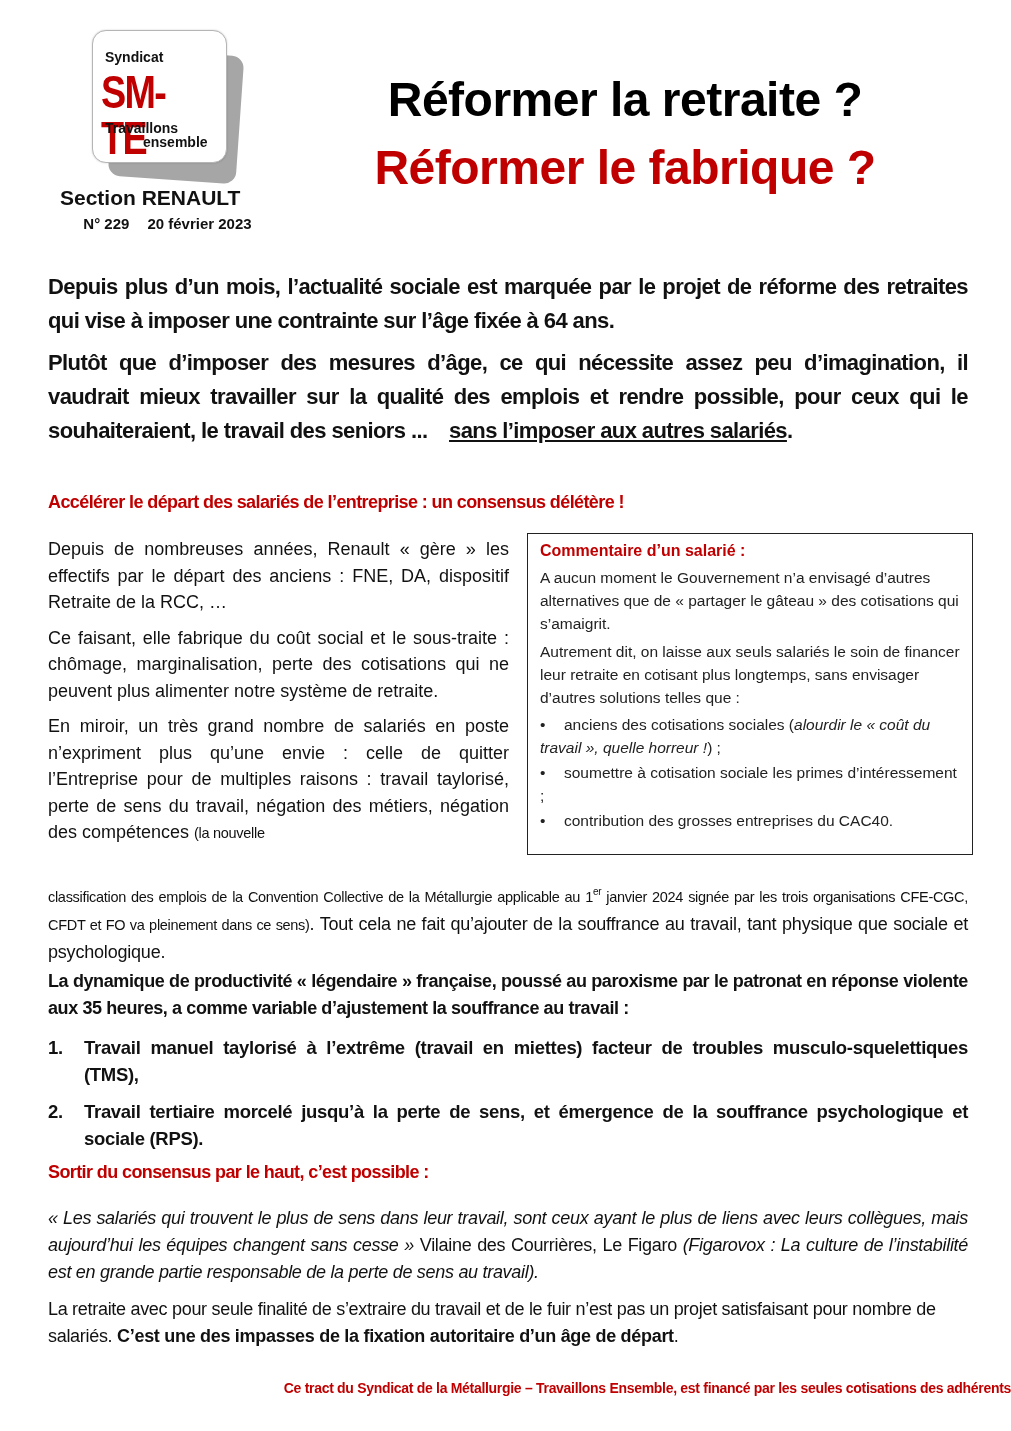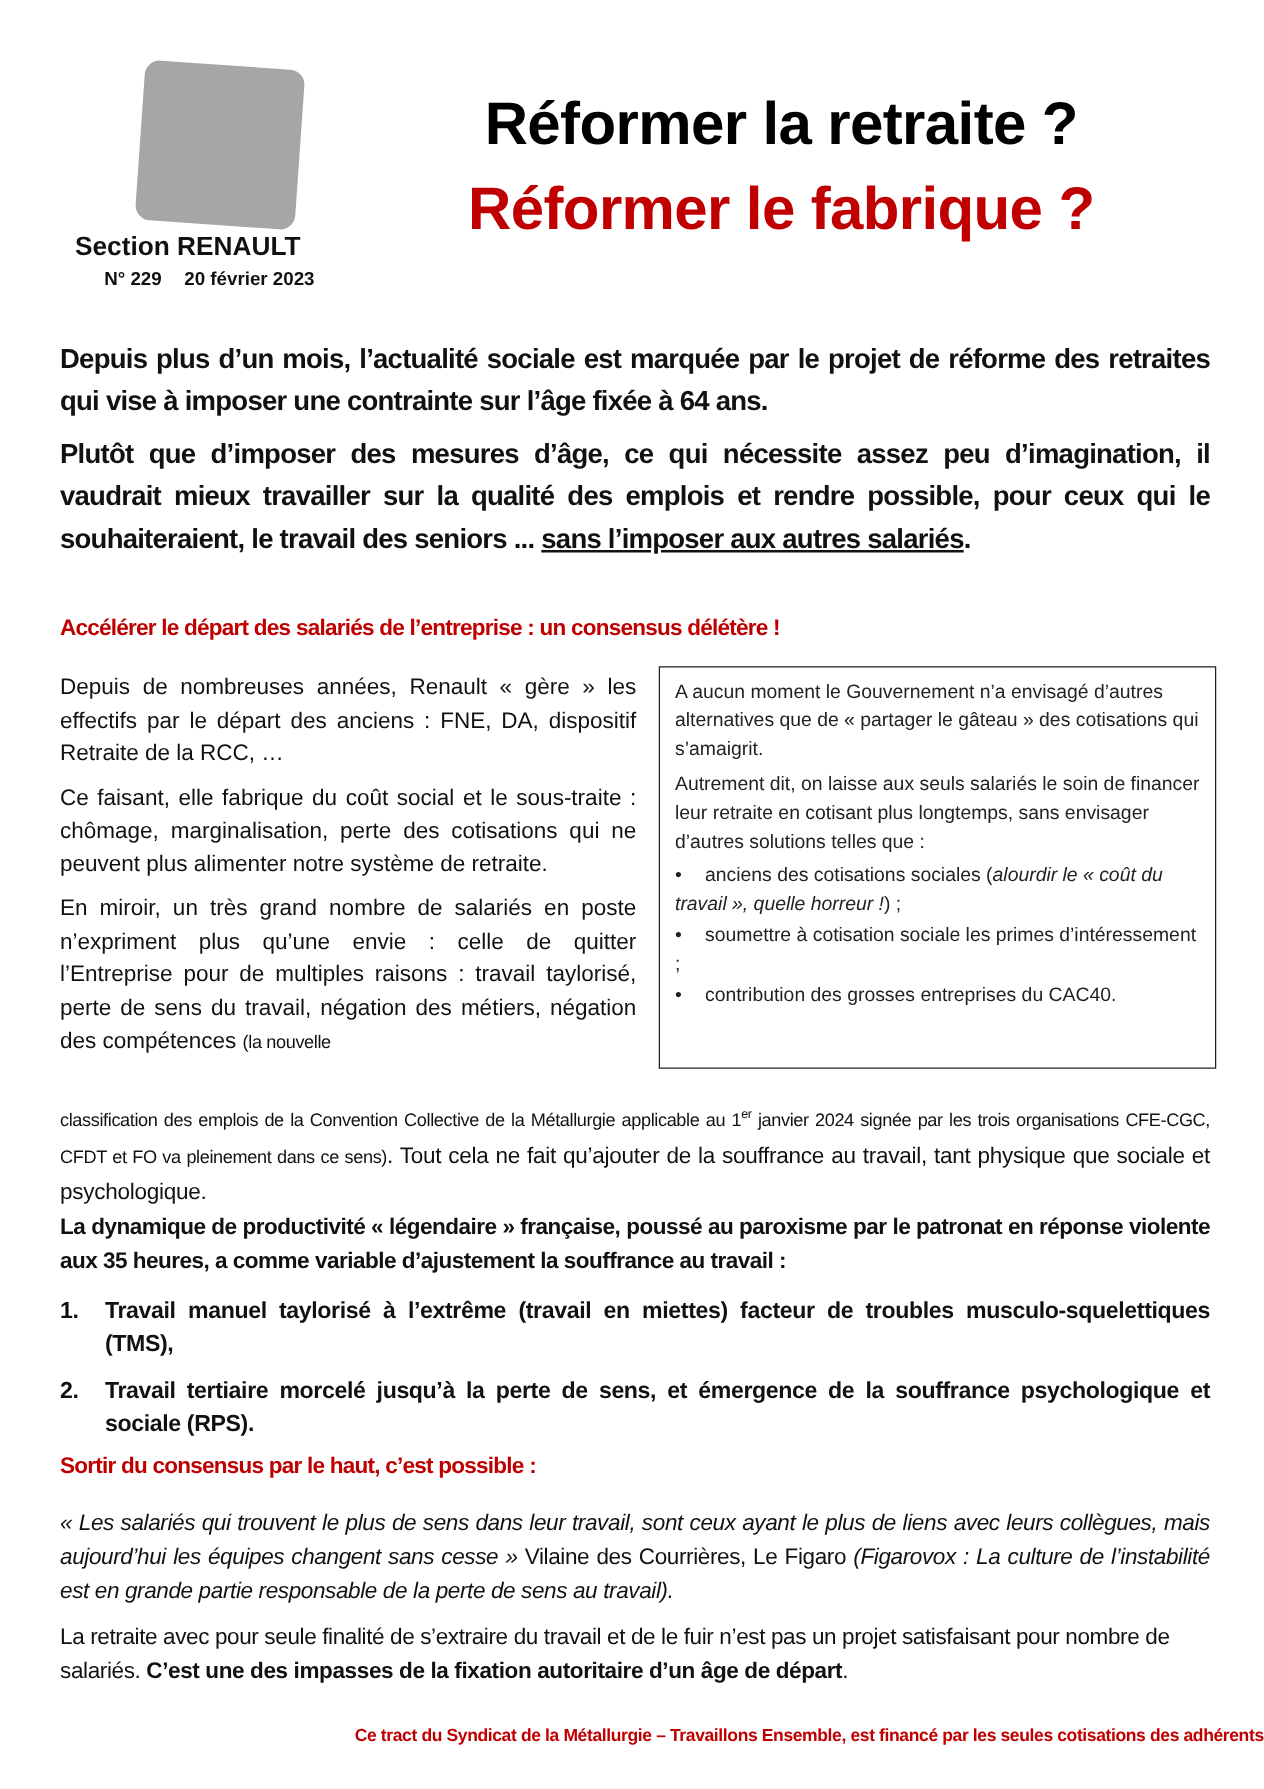--- a/index.html
+++ b/index.html
@@ -33,21 +33,21 @@
   .section { position: absolute; left: 60px; top: 186px; width: 215px; text-align: left; font-size: 21px; font-weight: bold; color: #111; }
   .issue { position: absolute; left: 60px; top: 215px; width: 215px; text-align: center; font-size: 15px; font-weight: bold; color: #111; }
   .issue span + span { margin-left: 18px; }
 
   .title1 { position: absolute; left: 320px; top: 72px; width: 610px; text-align: center; font-size: 48px; font-weight: bold; color: #000; letter-spacing: -0.5px; }
   .title2 { position: absolute; left: 320px; top: 140px; width: 610px; text-align: center; font-size: 48px; font-weight: bold; color: #c00000; letter-spacing: -0.5px; }
 
   .content { position: absolute; left: 48px; width: 920px; }
   .intro p { font-size: 22px; font-weight: bold; line-height: 34px; text-align: justify; letter-spacing: -0.6px; }
   .intro p + p { margin-top: 8px; }
-  .intro u { text-decoration: underline; }
+  .intro u { text-decoration: underline; margin-left: 16px; }
 
   h2.sub { font-size: 18px; font-weight: bold; color: #c00000; letter-spacing: -0.6px; }
 
   .leftcol { position: absolute; left: 48px; top: 536px; width: 461px; }
   .leftcol p { font-size: 18px; line-height: 26.5px; text-align: justify; }
   .leftcol p + p { margin-top: 9px; }
   .small { font-size: 14.5px; letter-spacing: -0.3px; }
 
   .comment-box {
     position: absolute; left: 527px; top: 533px; width: 446px; height: 322px;
@@ -75,20 +75,26 @@
   .final { position: absolute; left: 48px; top: 1296px; width: 920px; font-size: 18px; line-height: 27px; letter-spacing: -0.3px; }
   .final b { font-weight: bold; }
 
   .footer { position: absolute; left: 0; top: 1380px; width: 1011px; text-align: right; font-size: 14px; font-weight: bold; color: #c00000; letter-spacing: -0.3px; }
 </style>
 </head>
 <body>
 
 <div class="logo-wrap">
   <div class="logo-shadow"></div>
+  <div class="logo-card">
+    <div class="logo-syndicat">Syndicat</div>
+    <div class="logo-smte">SM-TE</div>
+    <div class="logo-trav">Travaillons</div>
+    <div class="logo-ens">ensemble</div>
+  </div>
 </div>
 
 <div class="section">Section RENAULT</div>
 <div class="issue">
   <span>N° 229</span><span>20 février 2023</span>
 </div>
 
 <h1 class="title1">Réformer la retraite ?</h1>
 <h1 class="title2">Réformer le fabrique ?</h1>
 
@@ -99,20 +105,21 @@
 
 <h2 class="sub content" style="top:492px;">Accélérer le départ des salariés de l’entreprise : un consensus délétère !</h2>
 
 <div class="leftcol">
   <p>Depuis de nombreuses années, Renault « gère » les effectifs par le départ des anciens : FNE, DA, dispositif Retraite de la RCC, …</p>
   <p>Ce faisant, elle fabrique du coût social et le sous-traite : chômage, marginalisation, perte des cotisations qui ne peuvent plus alimenter notre système de retraite.</p>
   <p><span>En miroir, un très grand nombre de salariés en poste n’expriment plus qu’une envie : celle de quitter l’Entreprise pour de multiples raisons : travail taylorisé, perte de sens du travail, négation des métiers, négation des compétences </span><span class="small">(la nouvelle</span></p>
 </div>
 
 <div class="comment-box">
+  <h3>Commentaire d’un salarié :</h3>
   <p>A aucun moment le Gouvernement n’a envisagé d’autres alternatives que de « partager le gâteau » des cotisations qui s’amaigrit.</p>
   <p>Autrement dit, on laisse aux seuls salariés le soin de financer leur retraite en cotisant plus longtemps, sans envisager d’autres solutions telles que :</p>
   <ul>
     <li><span class="bullet">•</span><span>anciens des cotisations sociales (</span><i>alourdir le « coût du travail », quelle horreur !</i><span>) ;</span></li>
     <li><span class="bullet">•</span><span>soumettre à cotisation sociale les primes d’intéressement ;</span></li>
     <li><span class="bullet">•</span><span>contribution des grosses entreprises du CAC40.</span></li>
   </ul>
 </div>
 
 <div class="cont-text"><span class="small">classification des emplois de la Convention Collective de la Métallurgie applicable au 1</span><sup class="small" style="font-size:10px;">er</sup><span class="small"> janvier 2024 signée par les trois organisations CFE-CGC, CFDT et FO va pleinement dans ce sens)</span><span>. Tout cela ne fait qu’ajouter de la souffrance au travail, tant physique que sociale et psychologique.</span></div>

